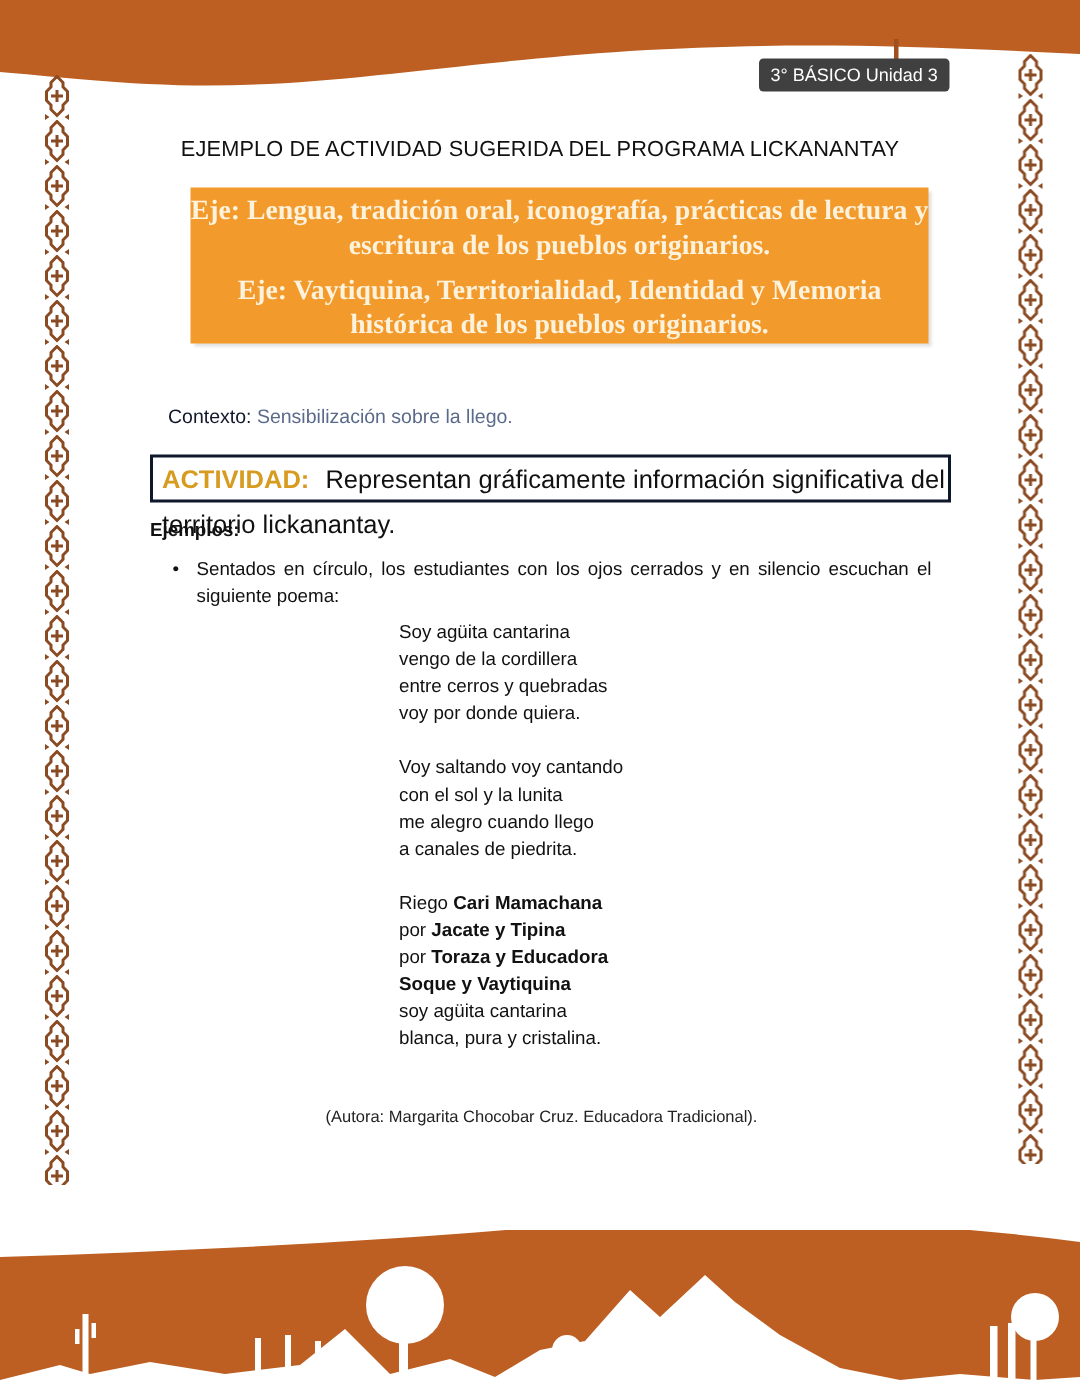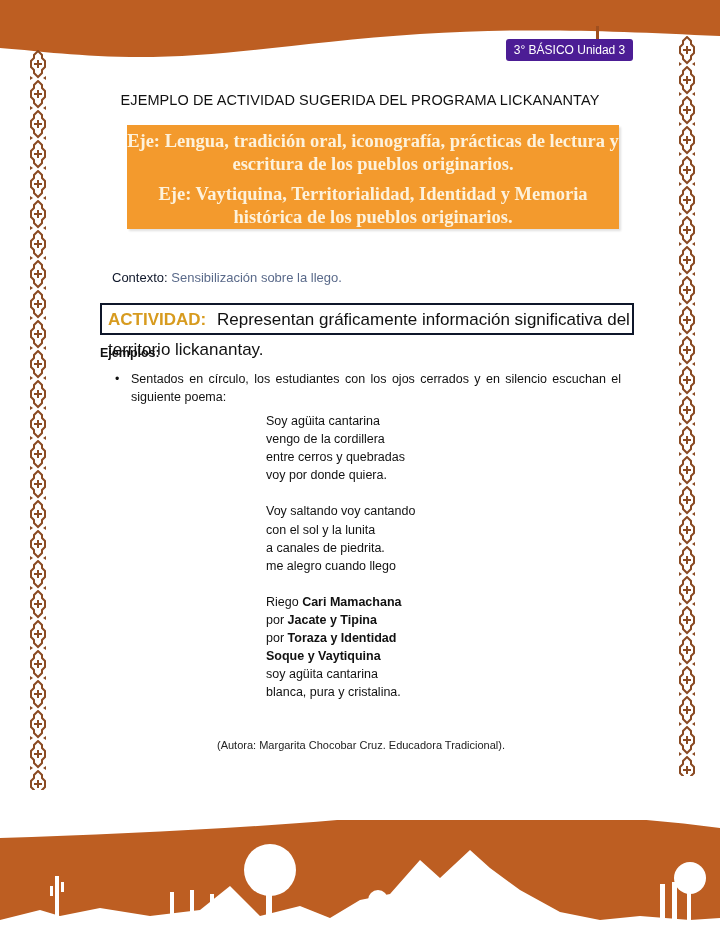--- a/index.html
+++ b/index.html
@@ -1,18 +1,18 @@
 <!DOCTYPE html>
 <html><head>
 <meta charset="utf-8">
 <style>
   html, body { margin:0; padding:0; }
   body { width:720px; height:932px; position:relative; overflow:hidden; background:#ffffff; font-family:"Liberation Sans", sans-serif; color:#111; }
   .top-wave { position:absolute; left:0; top:0; width:720px; height:80px; }
-  .unit-badge { position:absolute; left:506px; top:39px; width:127px; height:22px; background:#4c1d95; border-radius:3px; color:#fff; font-size:12px; line-height:22px; text-align:center; font-family:"Liberation Sans", sans-serif; }
+  .unit-badge { position:absolute; left:506px; top:39px; width:127px; height:22px; background:#404040; border-radius:3px; color:#fff; font-size:12px; line-height:22px; text-align:center; font-family:"Liberation Sans", sans-serif; }
   .unit-stem { position:absolute; left:596px; top:26px; width:3px; height:14px; background:#a04f1e; }
   .border-l { position:absolute; left:28px; top:50px; width:20px; height:740px; }
   .border-r { position:absolute; left:677px; top:36px; width:20px; height:740px; }
   .main-title { position:absolute; left:100px; top:92px; width:520px; text-align:center; font-size:14.5px; color:#111; letter-spacing:0.1px; }
   .eje-box { position:absolute; left:127px; top:125px; width:492px; height:104px; background:#f39a2d; color:#fdf2dc; font-family:"Liberation Serif", serif; font-weight:bold; font-size:18.5px; text-align:center; line-height:23px; box-shadow:2px 2px 2px rgba(0,0,0,0.12); }
   .eje-box .eje { display:block; }
   .eje1 { margin-top:5px; }
   .eje2 { margin-top:7px; }
   .context { position:absolute; left:100px; top:270px; font-size:13px; }
   .context .lbl { color:#0f172a;margin-left:12px; }
@@ -77,26 +77,26 @@
 </div>
 
 <div class="poem">
   <span class="line">Soy agüita cantarina</span>
   <span class="line">vengo de la cordillera</span>
   <span class="line">entre cerros y quebradas</span>
   <span class="line">voy por donde quiera.</span>
   <span class="line"></span>
   <span class="line">Voy saltando voy cantando</span>
   <span class="line">con el sol y la lunita</span>
+  <span class="line">me alegro cuando llego</span>
   <span class="line">a canales de piedrita.</span>
-  <span class="line">me alegro cuando llego</span>
   <span class="line"></span>
   <span class="line"><span>Riego </span><span class="b">Cari Mamachana</span></span>
   <span class="line"><span>por </span><span class="b">Jacate y Tipina</span></span>
-  <span class="line"><span>por </span><span class="b">Toraza y Identidad</span></span>
+  <span class="line"><span>por </span><span class="b">Toraza y Educadora</span></span>
   <span class="line b">Soque y Vaytiquina</span>
   <span class="line">soy agüita cantarina</span>
   <span class="line">blanca, pura y cristalina.</span>
 </div>
 
 <div class="author">(Autora: Margarita Chocobar Cruz. Educadora Tradicional).</div>
 
 <svg class="bottom" viewBox="0 0 720 112" preserveAspectRatio="none">
   <path d="M0 18 C120 14 250 8 360 -2 C470 -10 600 -8 720 8 V112 H0 Z" fill="#bd5e22"></path>
   <path d="M0 112 V100 L40 90 L60 96 L100 88 L150 96 L200 90 L230 66 L260 96 L300 86 L330 98 L360 80 L390 74 L420 40 L440 58 L470 30 L490 48 L520 70 L560 92 L600 100 L640 96 L690 100 L720 98 V112 Z" fill="#ffffff"></path>

